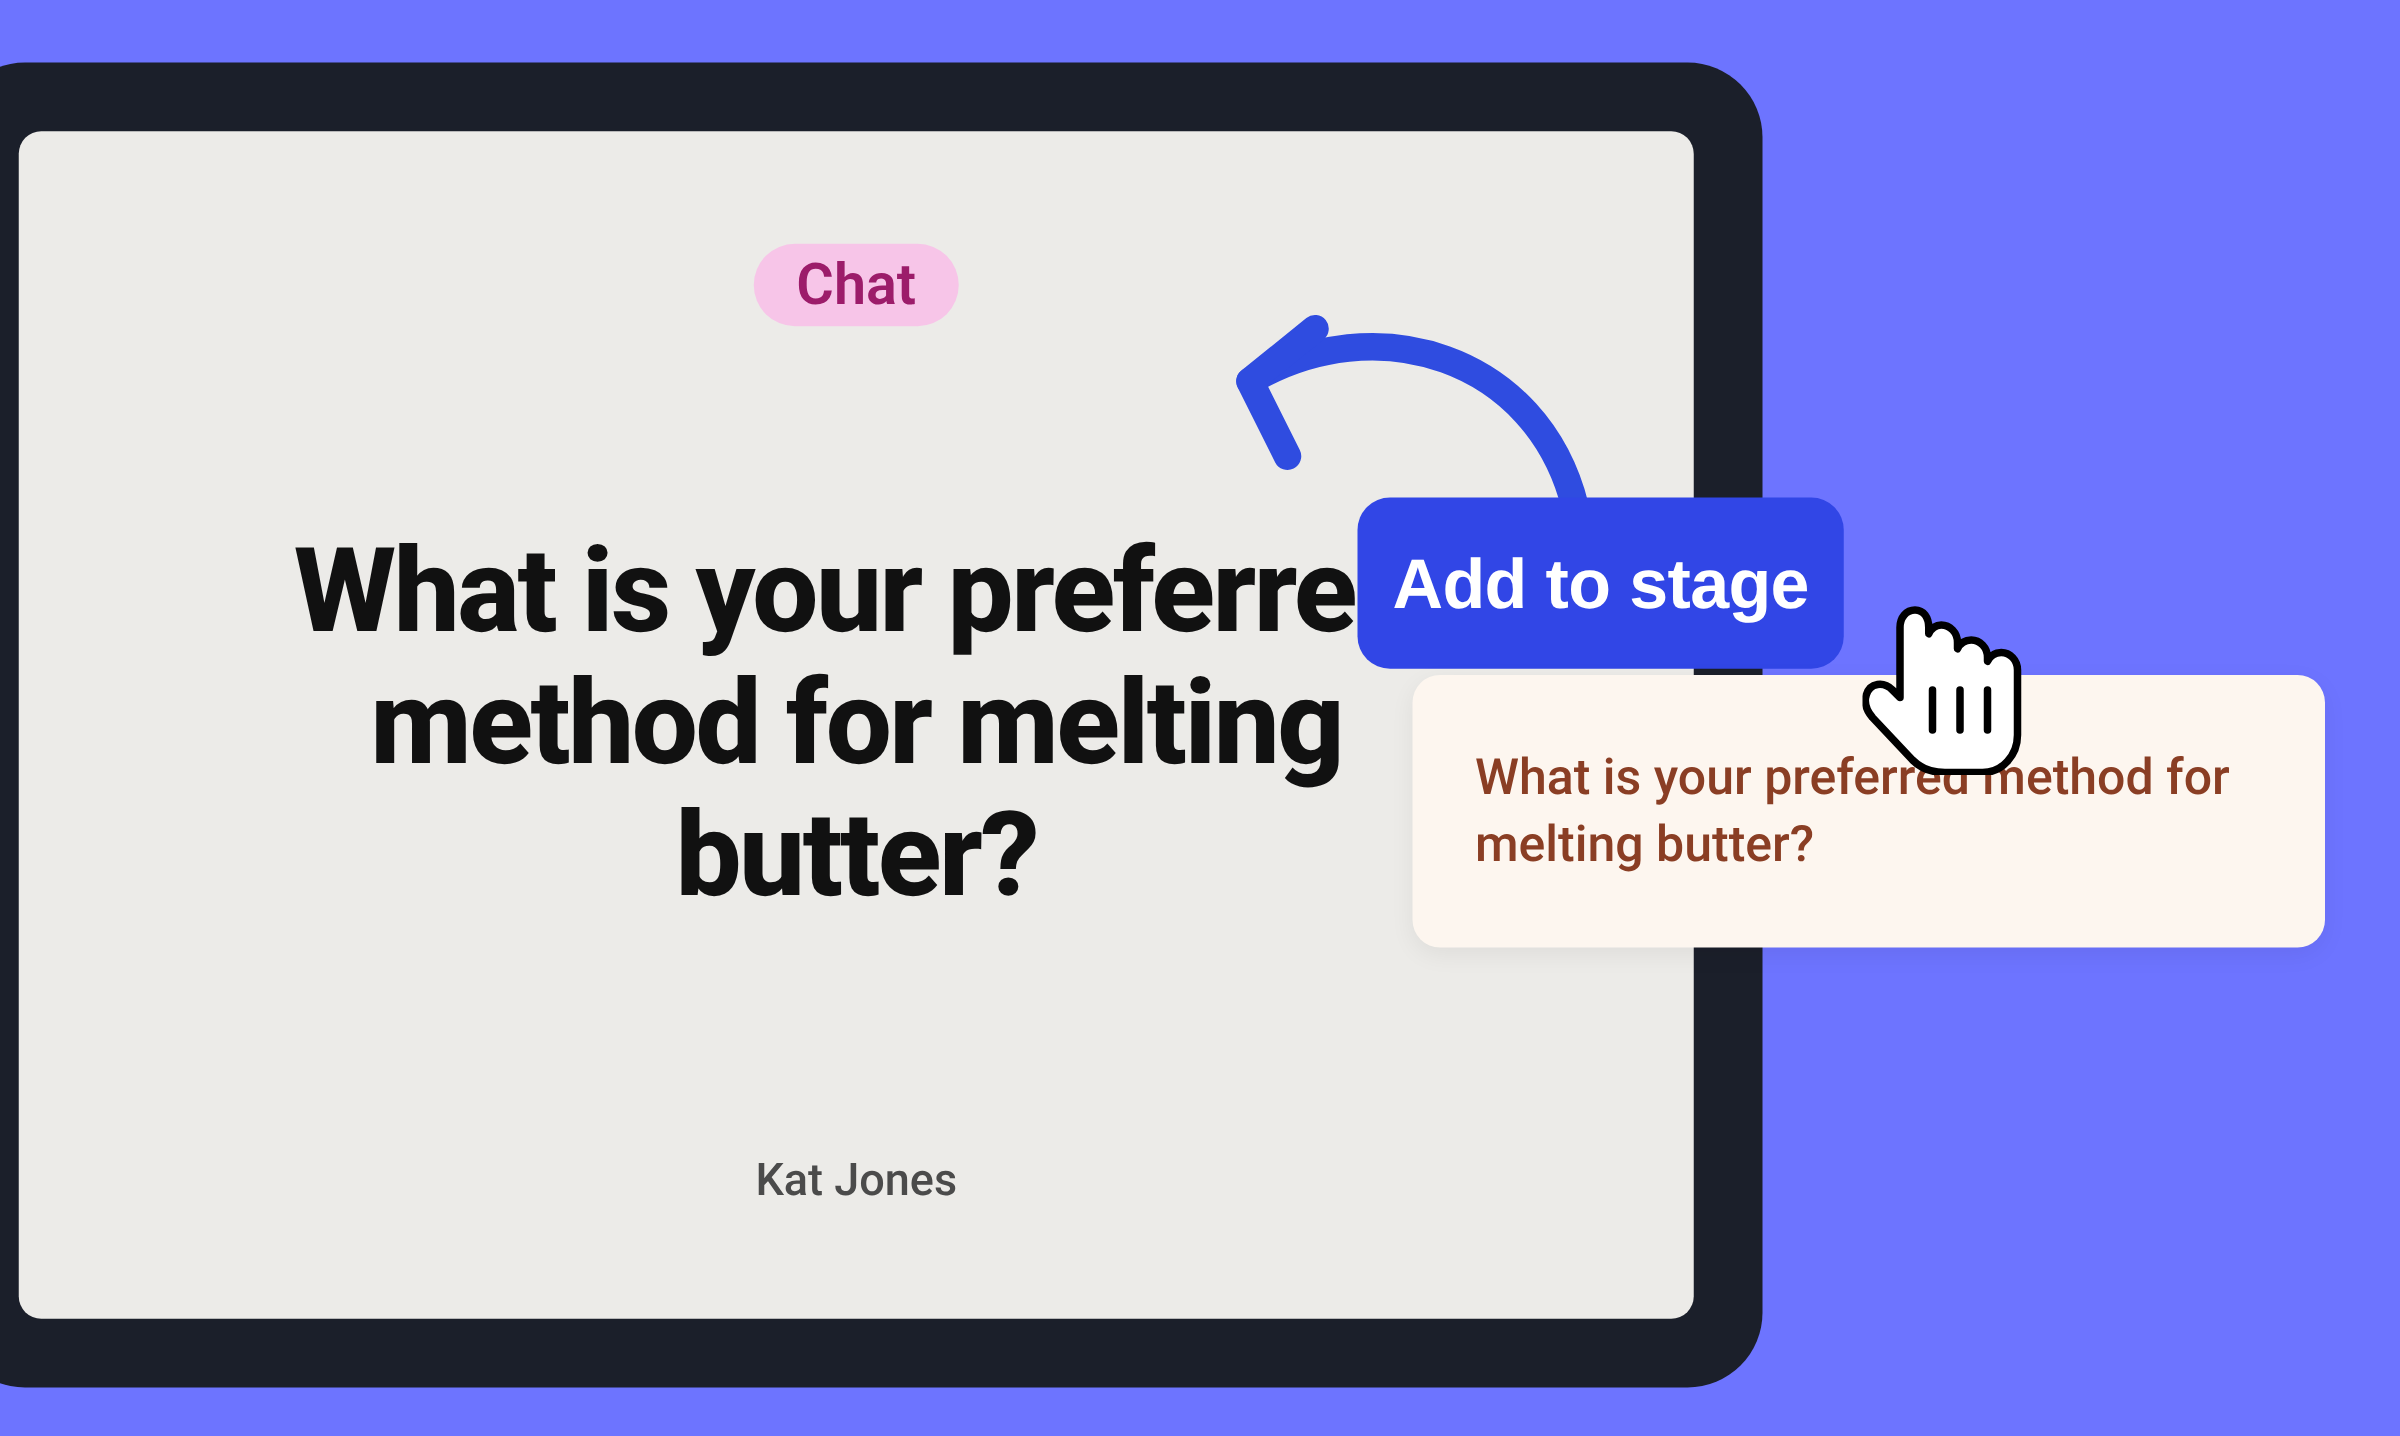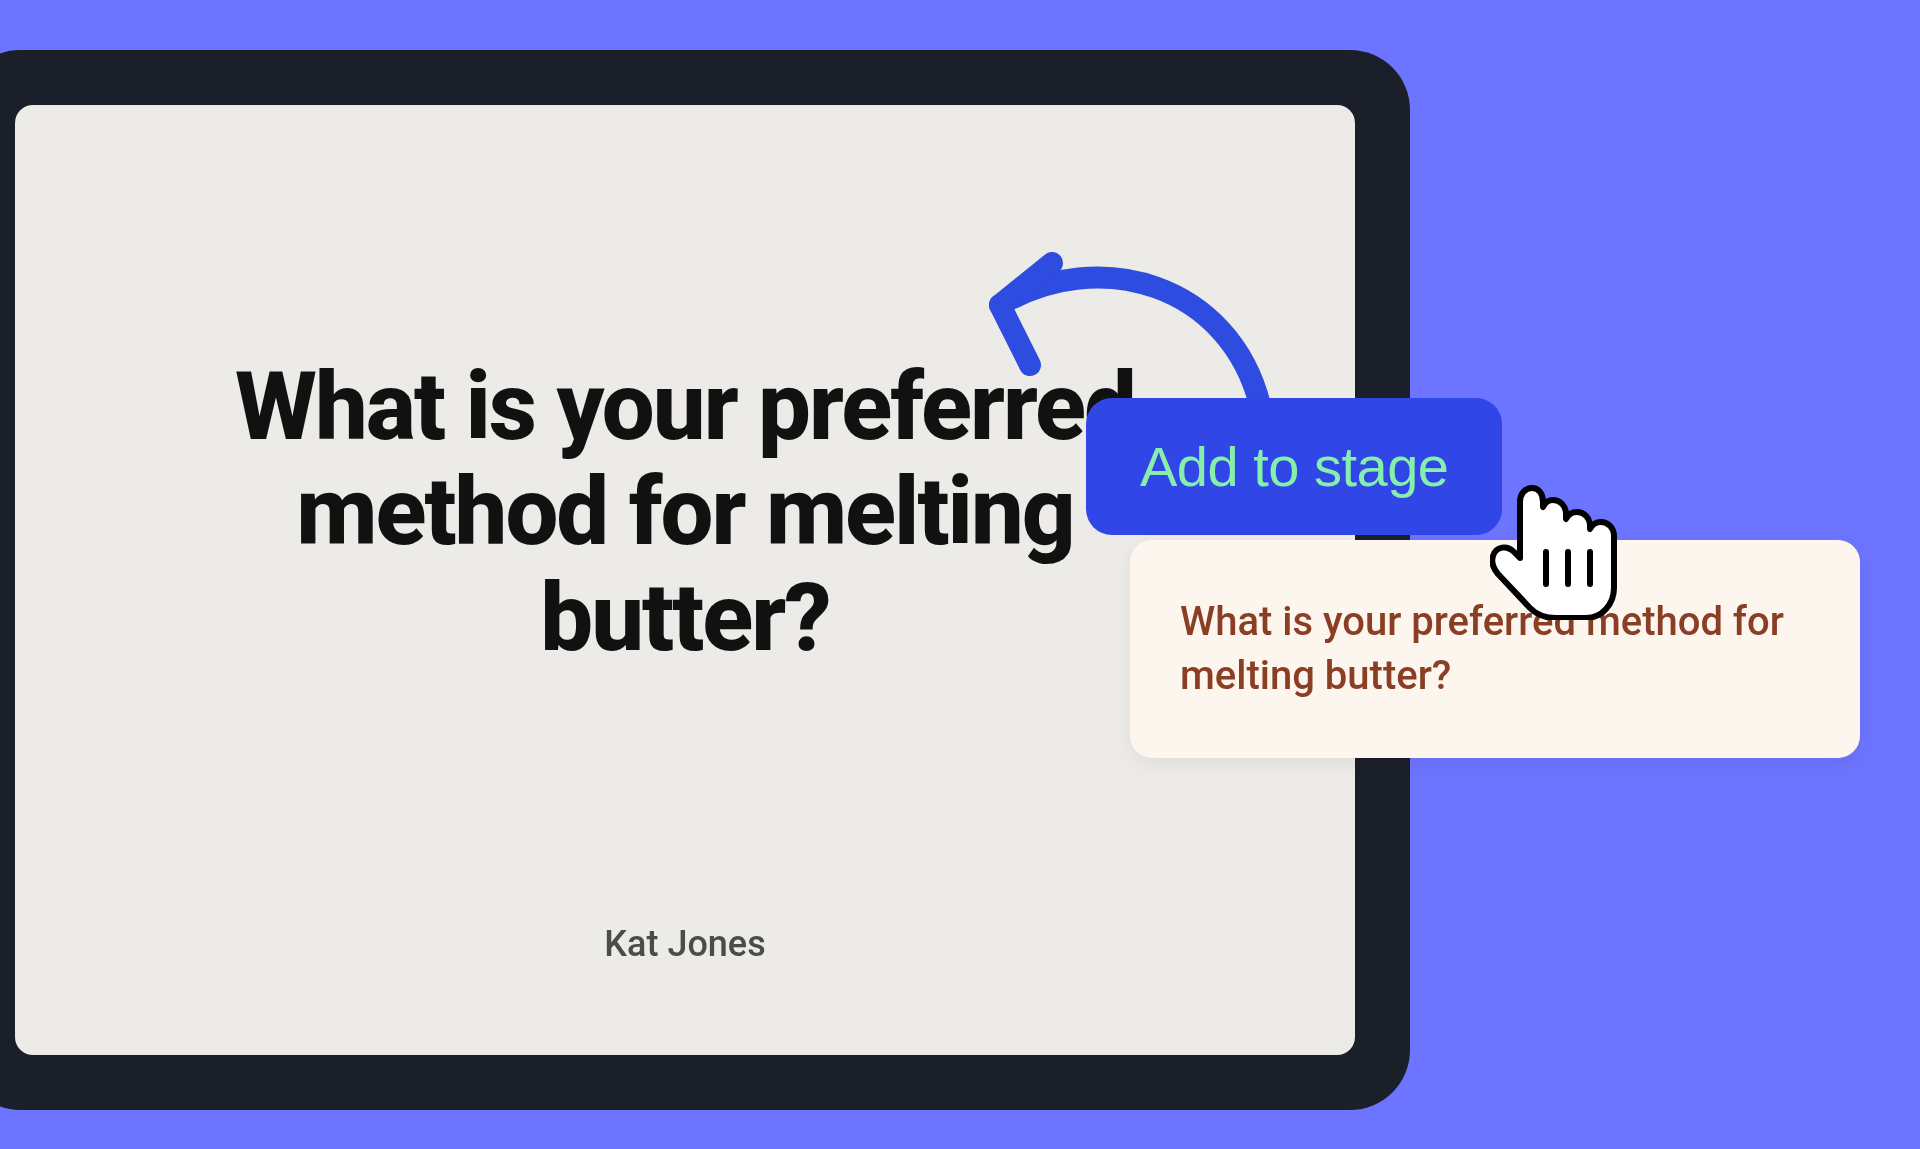--- a/index.html
+++ b/index.html
@@ -72,24 +72,24 @@
     height: 210px;
     pointer-events: none;
   }
 
   
   .add-btn {
     position: absolute;
     left: 1086px;
     top: 398px;
     background: #3146e6;
-    color: #86efac;
+    color: #ffffff;
     font-size: 56px;
-    font-weight: 400;
-    padding: 36px 54px;
+    font-weight: 700;
+    padding: 36px 28px;
     border-radius: 26px;
     border: none;
     cursor: pointer;
     letter-spacing: -0.5px;
   }
 
   
   .cursor {
     position: absolute;
     left: 1490px;
@@ -123,20 +123,21 @@
     line-height: 1.35;
     color: #8a3e24;
     font-weight: 500;
   }
 </style>
 </head>
 <body>
 
 <div class="monitor">
   <div class="screen">
+    <span class="badge">Chat</span>
     <div class="question">What is your preferred method for melting butter?</div>
     <div class="author">Kat Jones</div>
   </div>
 </div>
 
 <div class="arrow-wrap">
   <svg viewBox="0 0 340 210" width="340" height="210">
     <path d="M 300 200 C 270 80, 140 40, 40 100" stroke="#2f4ce0" stroke-width="22" fill="none" stroke-linecap="round"></path>
     <path d="M 40 100 L 92 58 M 40 100 L 70 160" stroke="#2f4ce0" stroke-width="22" fill="none" stroke-linecap="round"></path>
   </svg>

